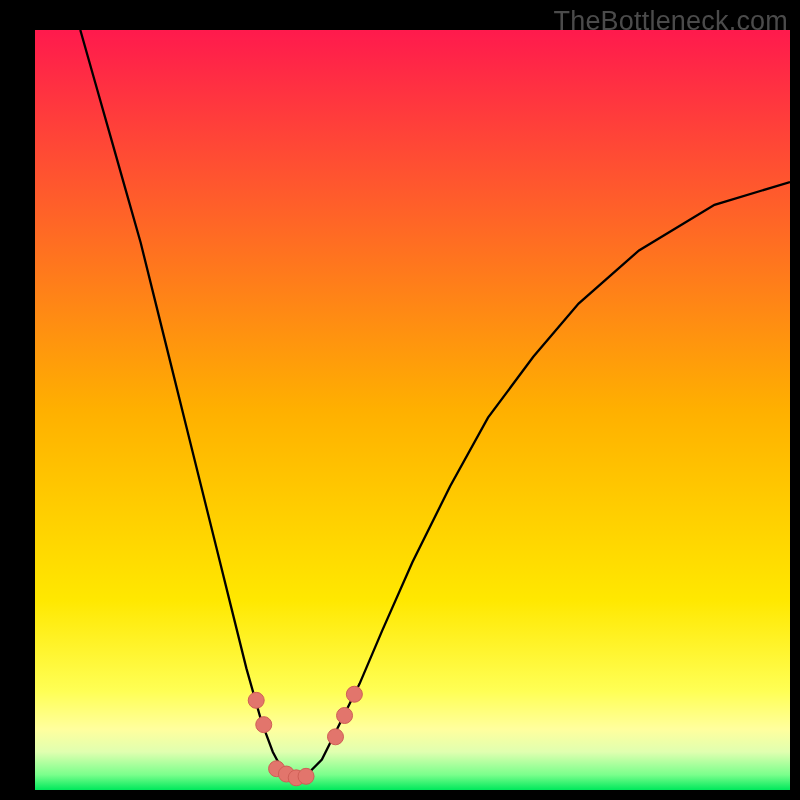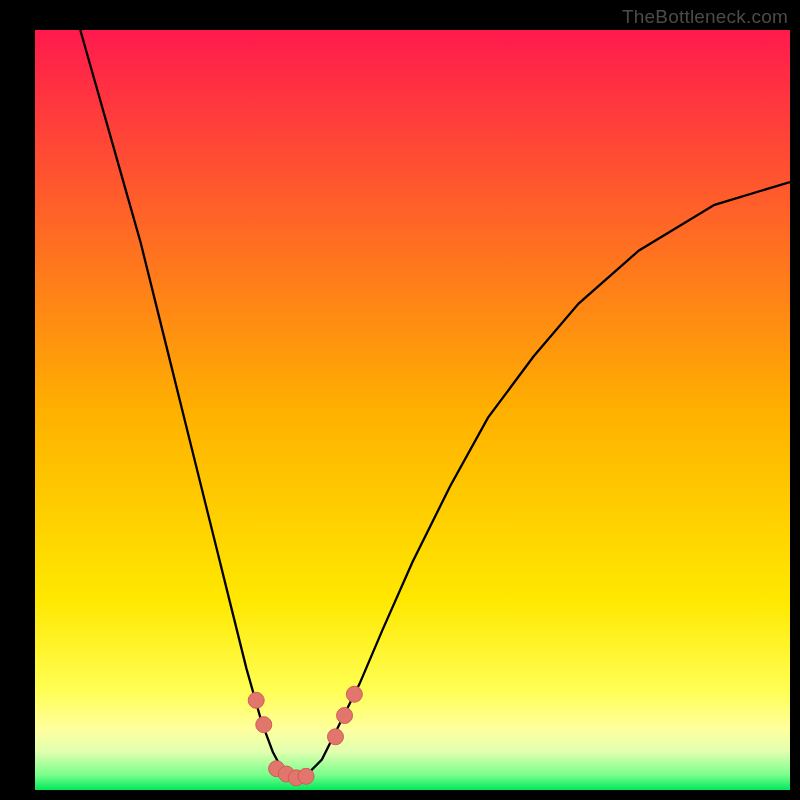--- a/index.html
+++ b/index.html
@@ -14,21 +14,21 @@
   .stage {
     position: relative;
     width: 800px;
     height: 800px;
   }
   .watermark {
     position: absolute;
     top: 6px;
     right: 12px;
     color: #4b4b4b;
-    font-size: 19px;
+    font-size: 27px;
     font-weight: 500;
     letter-spacing: 0.2px;
     text-align: center;
   }
   svg {
     position: absolute;
     top: 0;
     left: 0;
   }
 </style>

